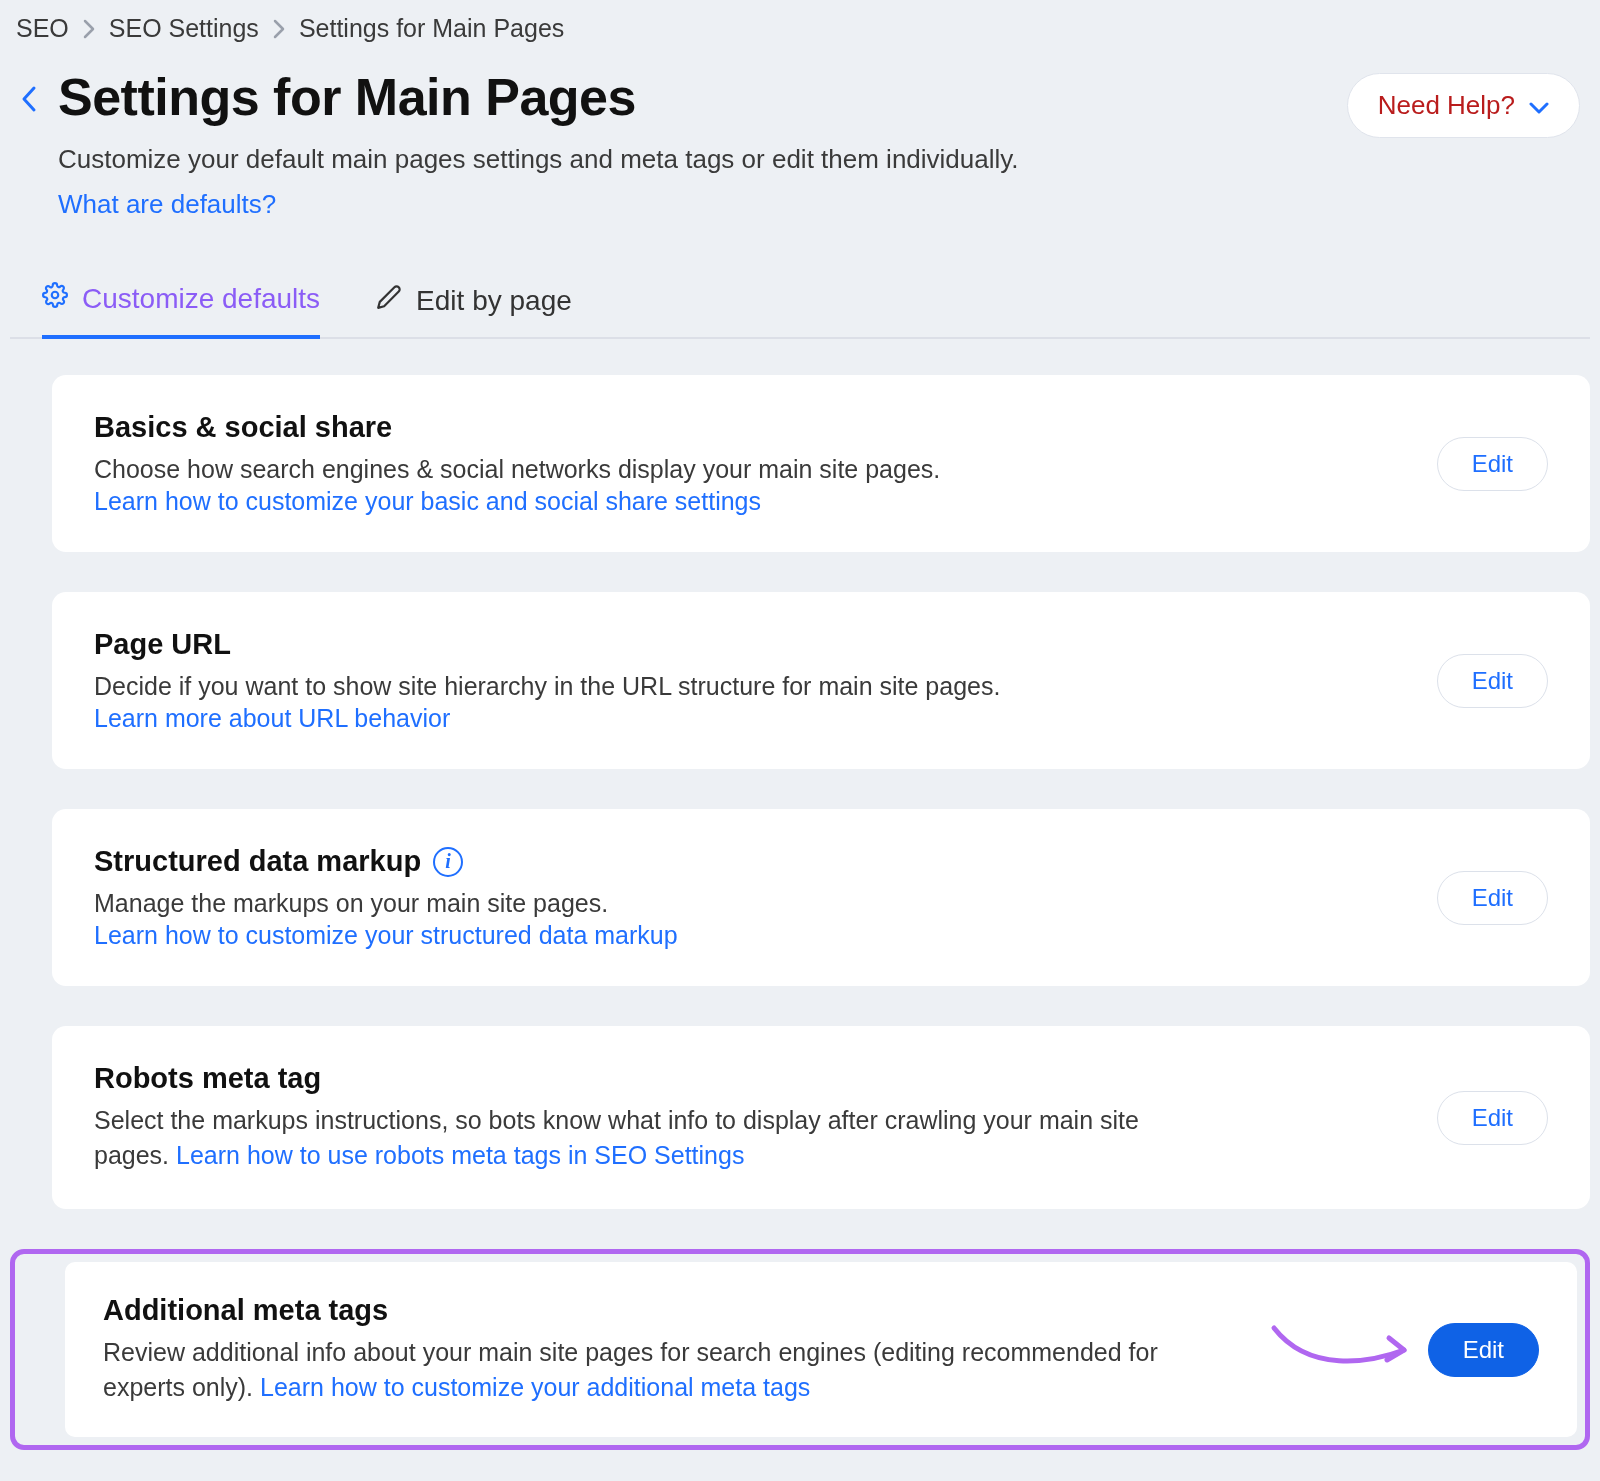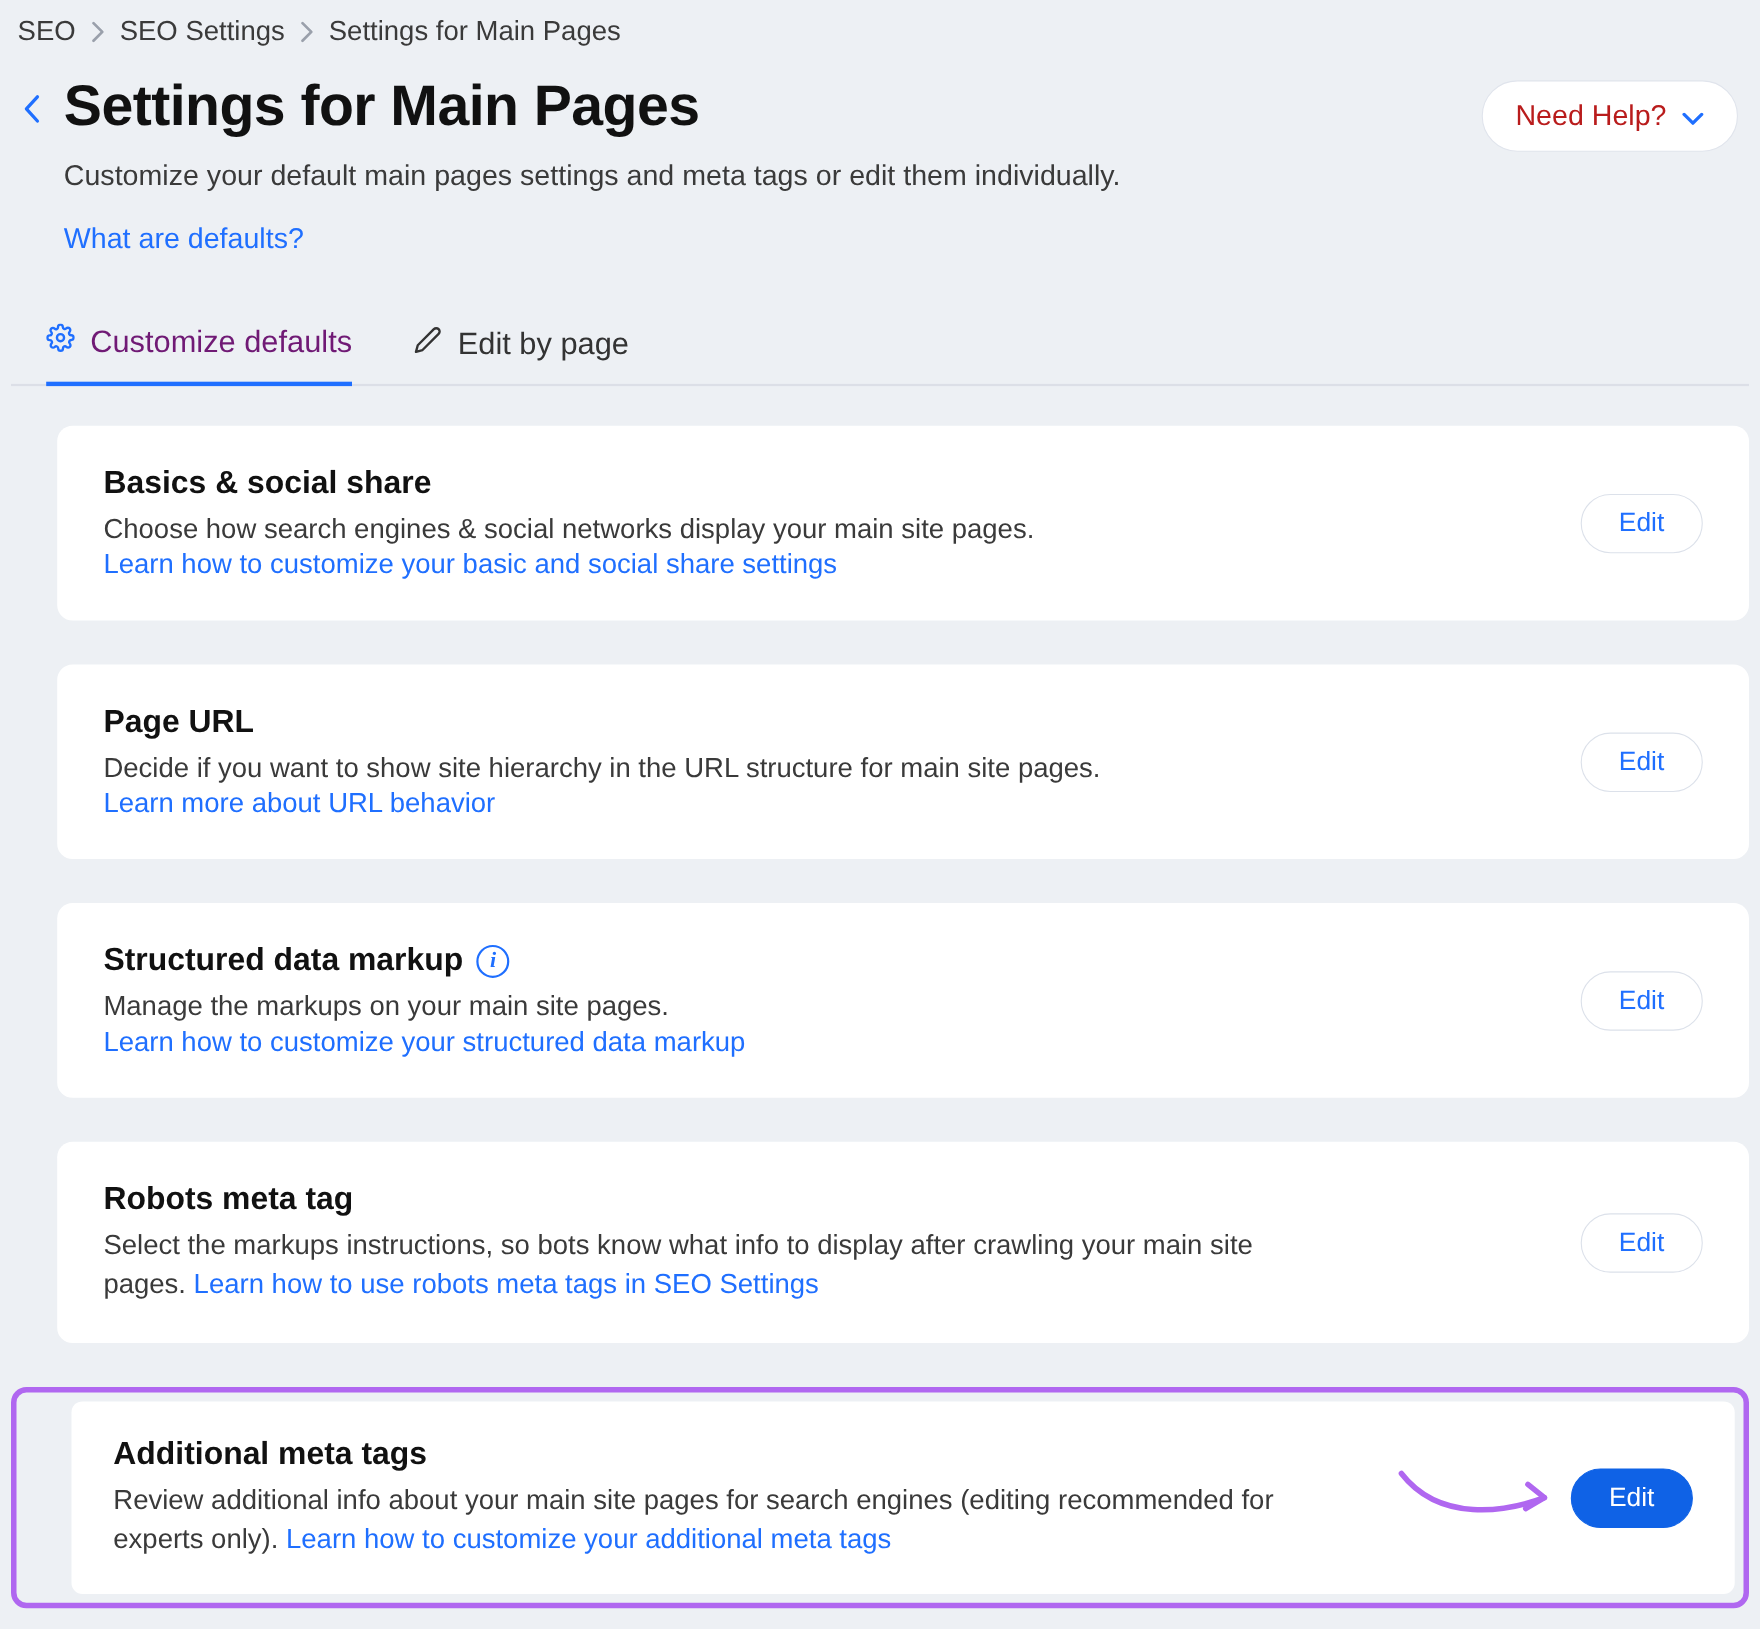--- a/index.html
+++ b/index.html
@@ -43,21 +43,21 @@
   .page-sub {
     font-size: 26px;
     color: #3a3a3a;
     margin-top: 14px;
     line-height: 1.4;
   }
   .defaults-link {
     display: inline-block;
     color: #1f6fff;
     font-size: 26px;
-    margin-top: 24px;
+    margin-top: 12px;
     cursor: pointer;
   }
   .help-btn {
     display: flex;
     align-items: center;
     gap: 14px;
     background: #fff;
     border: 1px solid #e0e4ec;
     border-radius: 40px;
     padding: 16px 30px;
@@ -80,21 +80,21 @@
     align-items: center;
     gap: 14px;
     font-size: 28px;
     font-weight: 500;
     color: #333;
     padding-bottom: 20px;
     cursor: pointer;
     margin-bottom: -2px;
   }
   .tab.active {
-    color: #701a75;
+    color: #8b5cf6;
     border-bottom: 4px solid #1f6fff;
   }
   .stack { margin-top: 36px; display: flex; flex-direction: column; gap: 40px; }
   .card {
     background: #fff;
     border-radius: 14px;
     padding: 36px 42px;
     display: flex;
     align-items: center;
     justify-content: space-between;

